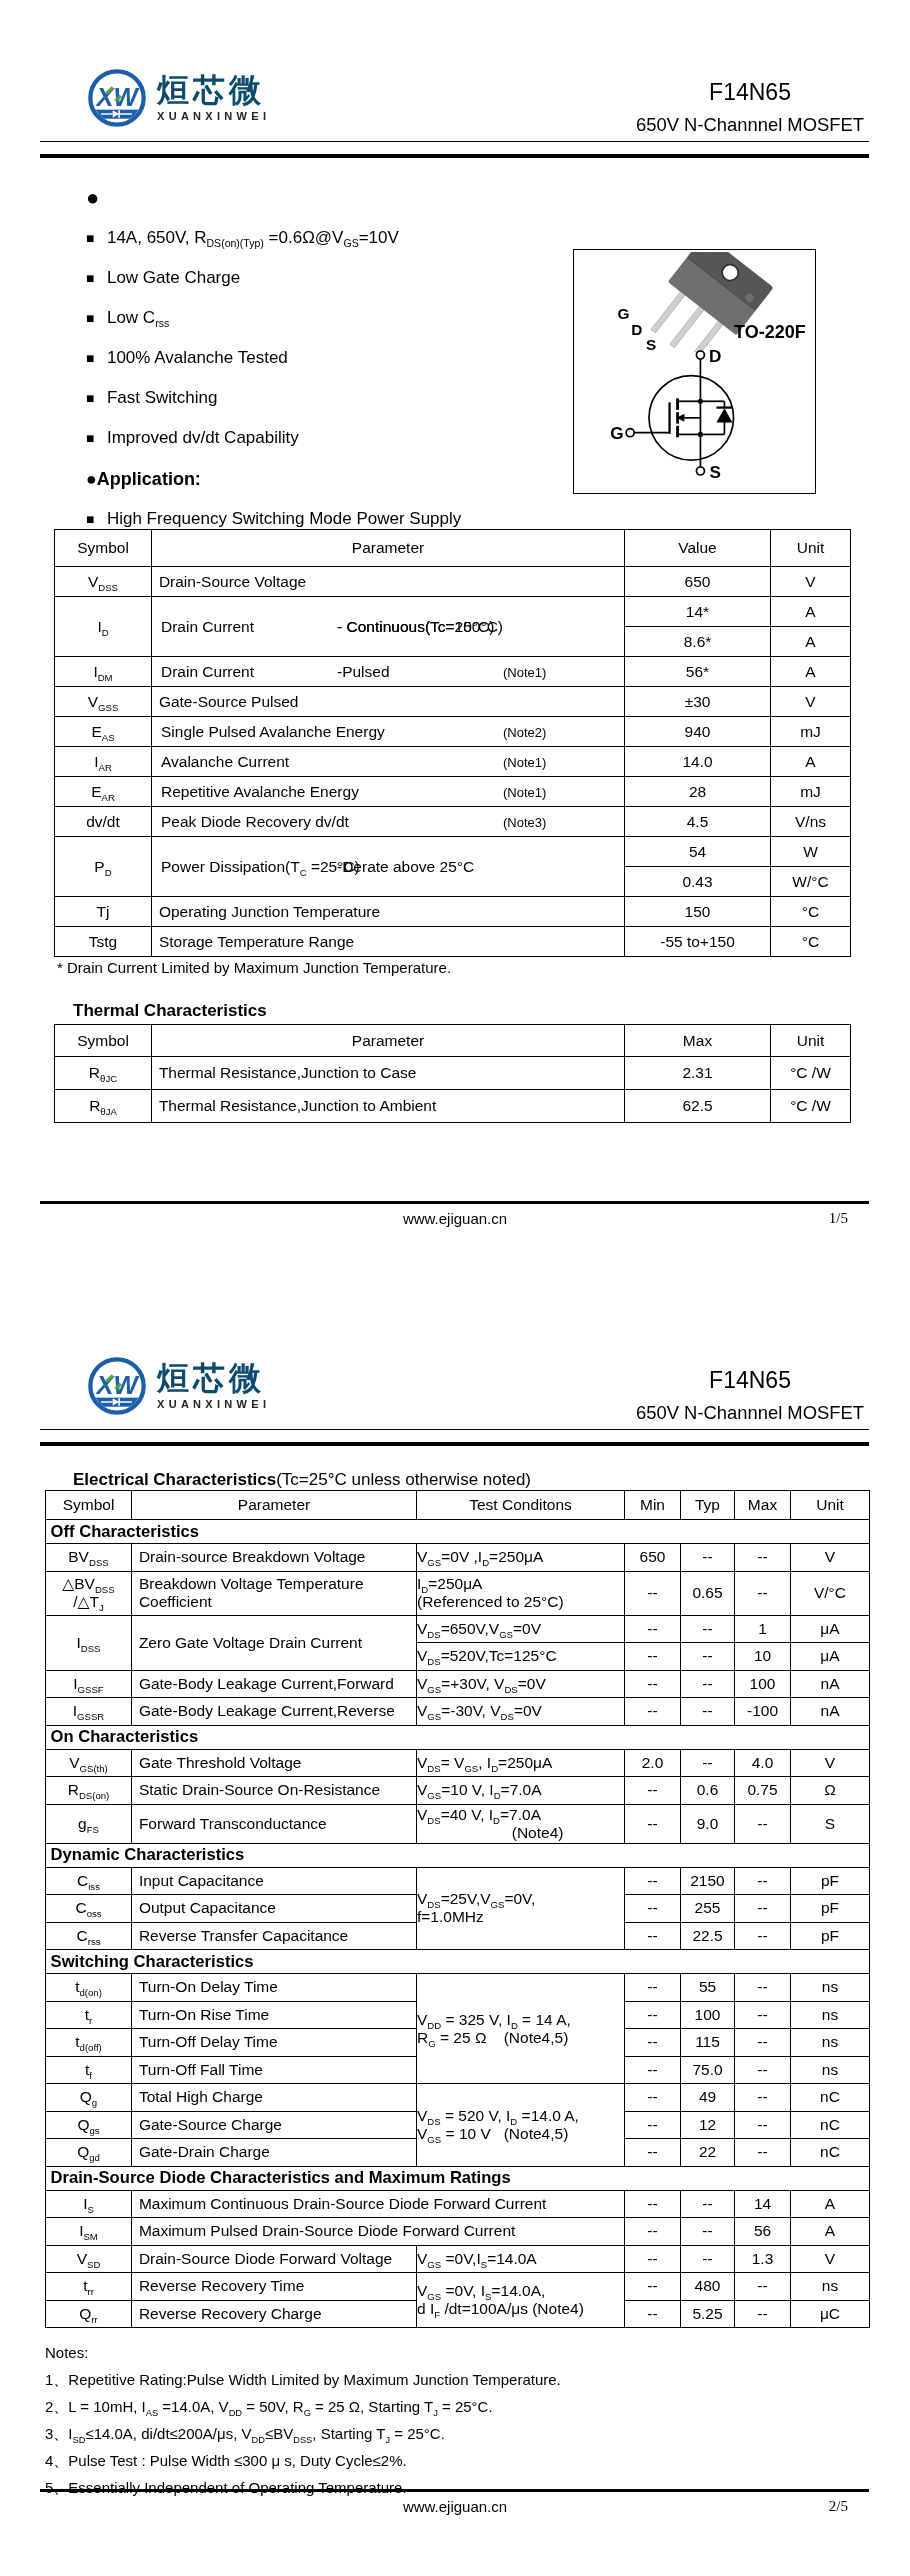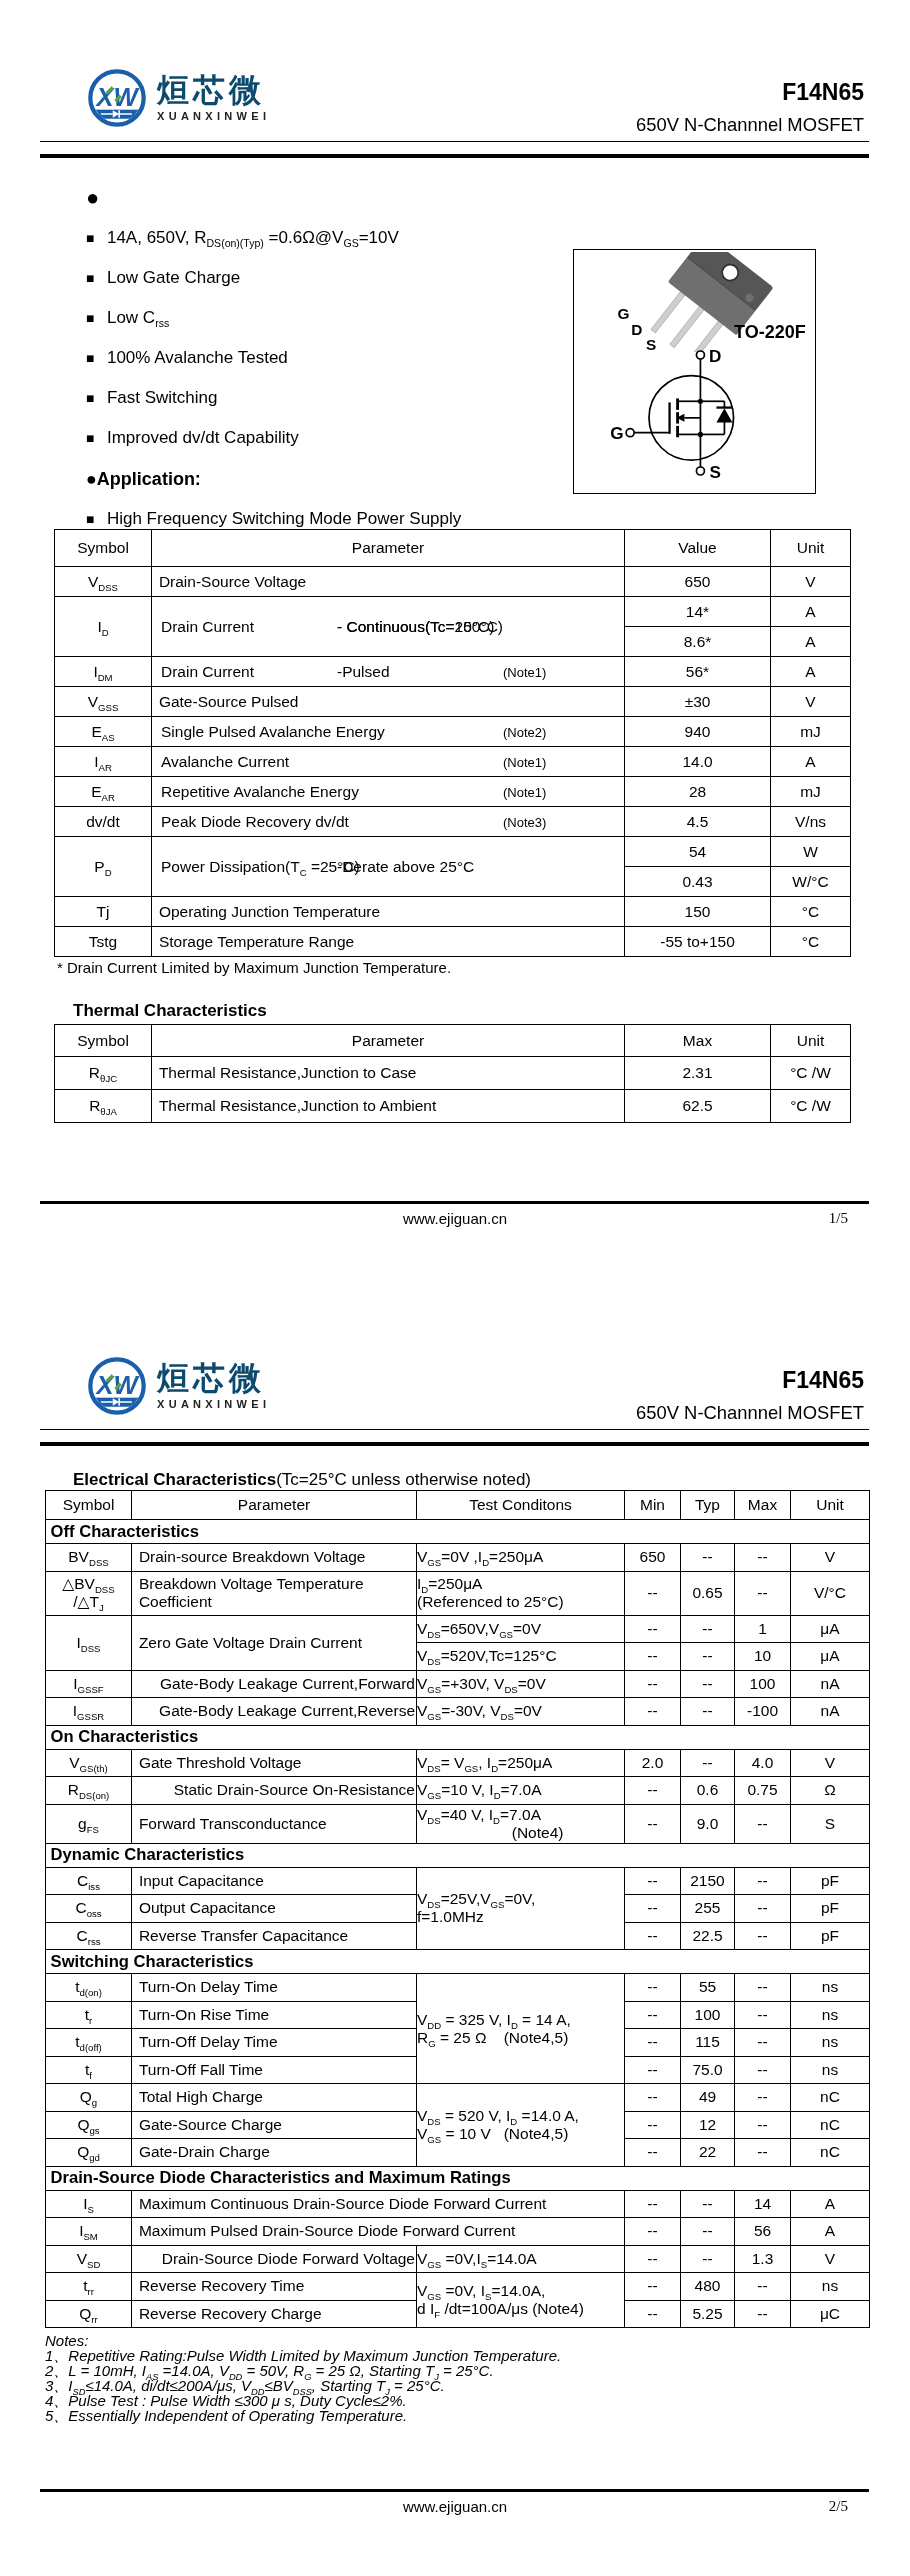--- a/index.html
+++ b/index.html
@@ -9,21 +9,21 @@
   .rich{white-space:pre-wrap;}
 
   
   .hdr{position:absolute;left:85px;top:67px;right:46px;display:flex;justify-content:space-between;align-items:flex-start;}
   .logo{display:flex;align-items:flex-start;gap:8px;}
   .logo-svg{width:64px;height:64px;}
   .logo-txt{padding-top:5.7px;}
   .logo-cn{font-size:32px;font-weight:900;letter-spacing:4px;color:#0c4a6e;line-height:34px;}
   .logo-en{font-size:11px;font-weight:600;letter-spacing:4.3px;color:#222;margin-top:3.4px;}
   .title-blk{text-align:right;margin-top:11.5px;}
-  .part{font-size:23px;font-weight:bold;}
+  .part{font-size:23px;font-weight:normal;text-align:center;}
   .subtitle{font-size:18.4px;margin-top:8px;}
   .rule-thin{position:absolute;left:40px;right:41px;top:141px;height:1.1px;background:#000;}
   .rule-thick{position:absolute;left:40px;right:41px;top:154px;height:4px;background:#000;}
 
   
   .features{position:absolute;left:86px;top:187px;width:476px;}
   .dot{font-size:22px;line-height:22px;}
   .feat{display:flex;align-items:baseline;gap:12.6px;margin-top:18px;font-size:17px;line-height:21px;}
   .sq{font-size:13.8px;flex:0 0 auto;}
   .app{margin-top:19px;font-size:18px;font-weight:bold;line-height:22px;}
@@ -49,34 +49,34 @@
   .thm tr{height:33px;}
   .t2{left:45px;top:202px;width:824px;}
   .t2 tr{height:27.5px;}
   .t2 tr.th{height:29px;}
   .t2 tr.sec{height:24px;}
   .t2 tr.tall{height:44px;}
   .t2 tr.mid{height:36px;}
   td.c{text-align:center;}
   td.par{text-align:left;padding-left:6.9px;}
   td.cond{text-align:left;padding-left:0;}
-  td.small{font-size:13px;text-align:right;}
+  td.small{font-size:13px;}
   tr.sec td{font-weight:bold;font-size:16.6px;text-align:left;padding-left:4.6px;}
   .pc{position:relative;height:100%;}
   .pc .pmain{position:absolute;left:8px;top:50%;transform:translateY(-50%);white-space:pre-wrap;}
   .pc .l25{top:25%;}
   .pc .l75{top:75%;}
   .pc .at320{left:184px;}
   .pc .pnote{position:absolute;left:350px;top:50%;transform:translateY(-50%);font-size:13px;}
 
   .footnote{position:absolute;left:57px;top:959px;font-size:15px;}
 
   
   .notes{position:absolute;left:45px;top:1045px;font-size:15px;}
-  .notes .nl{margin-top:0;line-height:15px;font-style:italic;}
+  .notes .nl{margin-top:12px;line-height:15px;}
 
   
   .f-rule{position:absolute;left:40px;right:41px;top:1201px;height:3.4px;background:#000;}
   .f-site{position:absolute;left:0;right:0;top:1210px;text-align:center;font-size:15px;}
   .f-page{position:absolute;right:62px;top:1210px;font-size:15px;font-family:Liberation Serif, serif;}
 </style>
 </head>
 <body>
 
 <div class="page">

